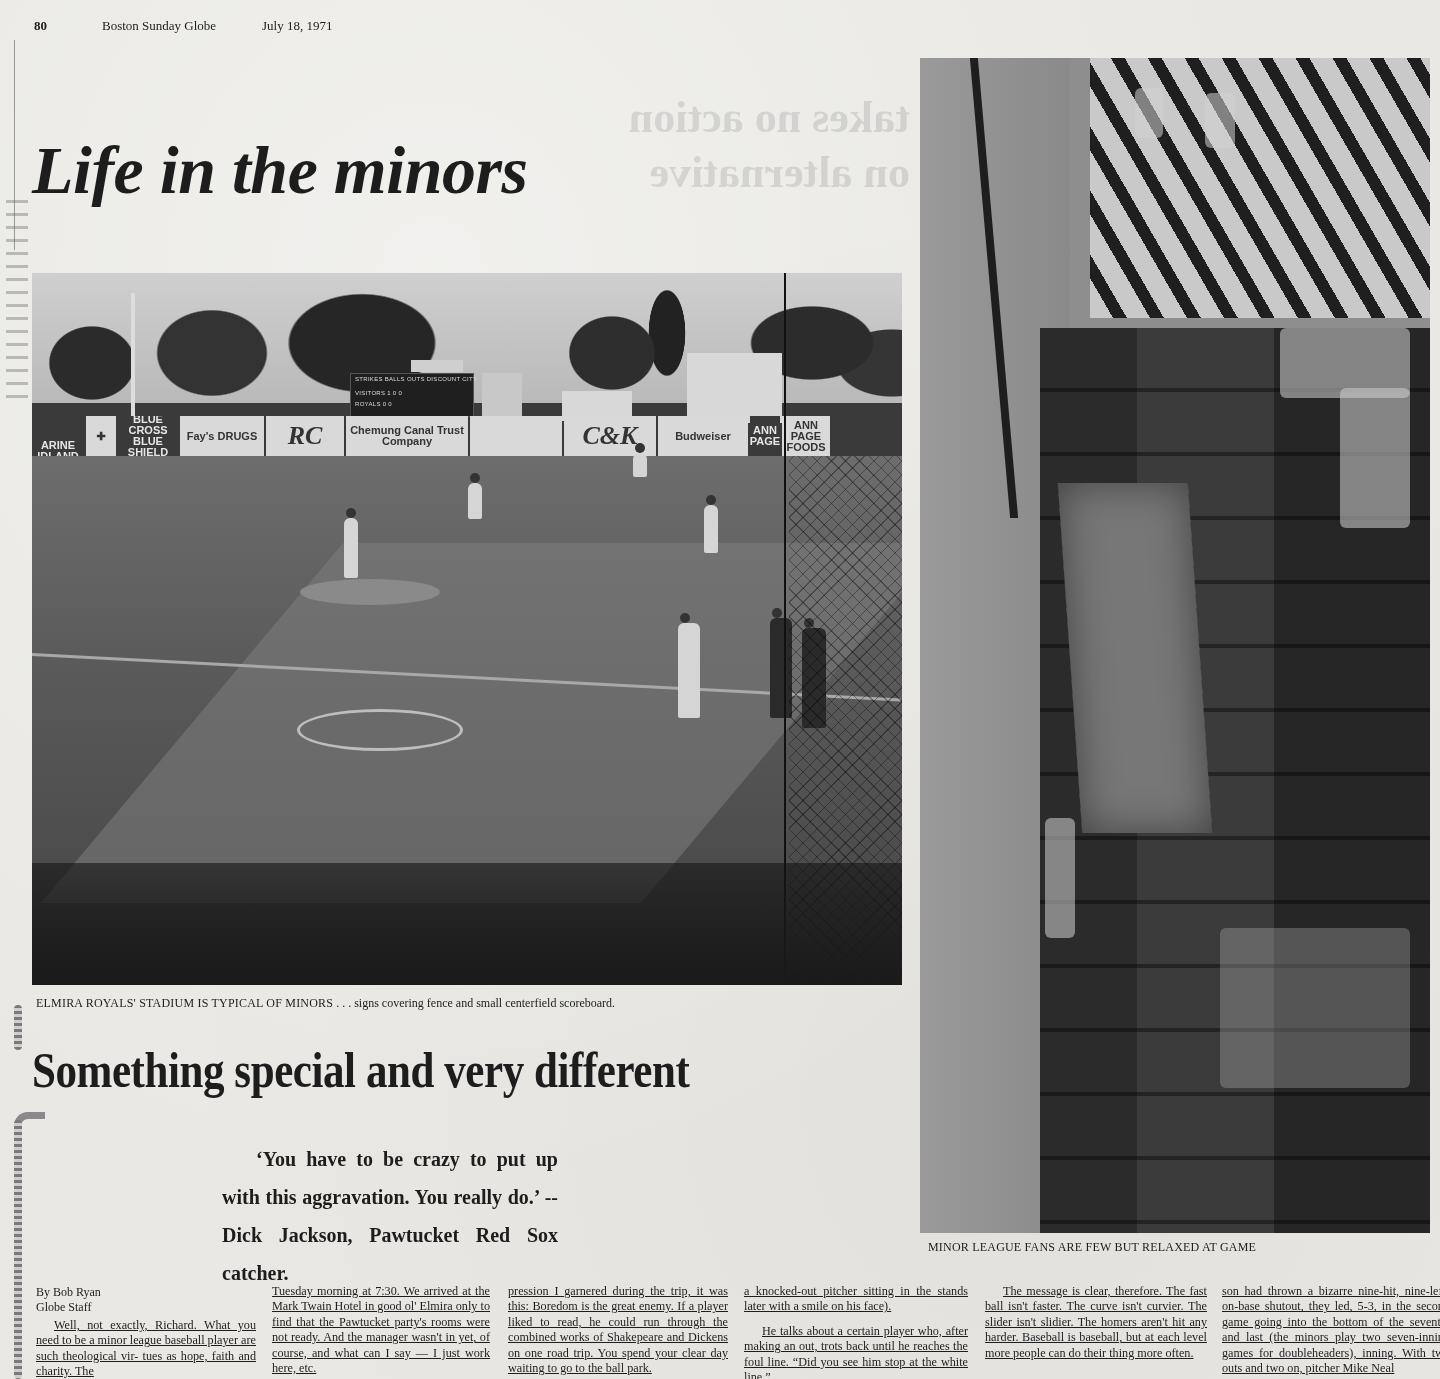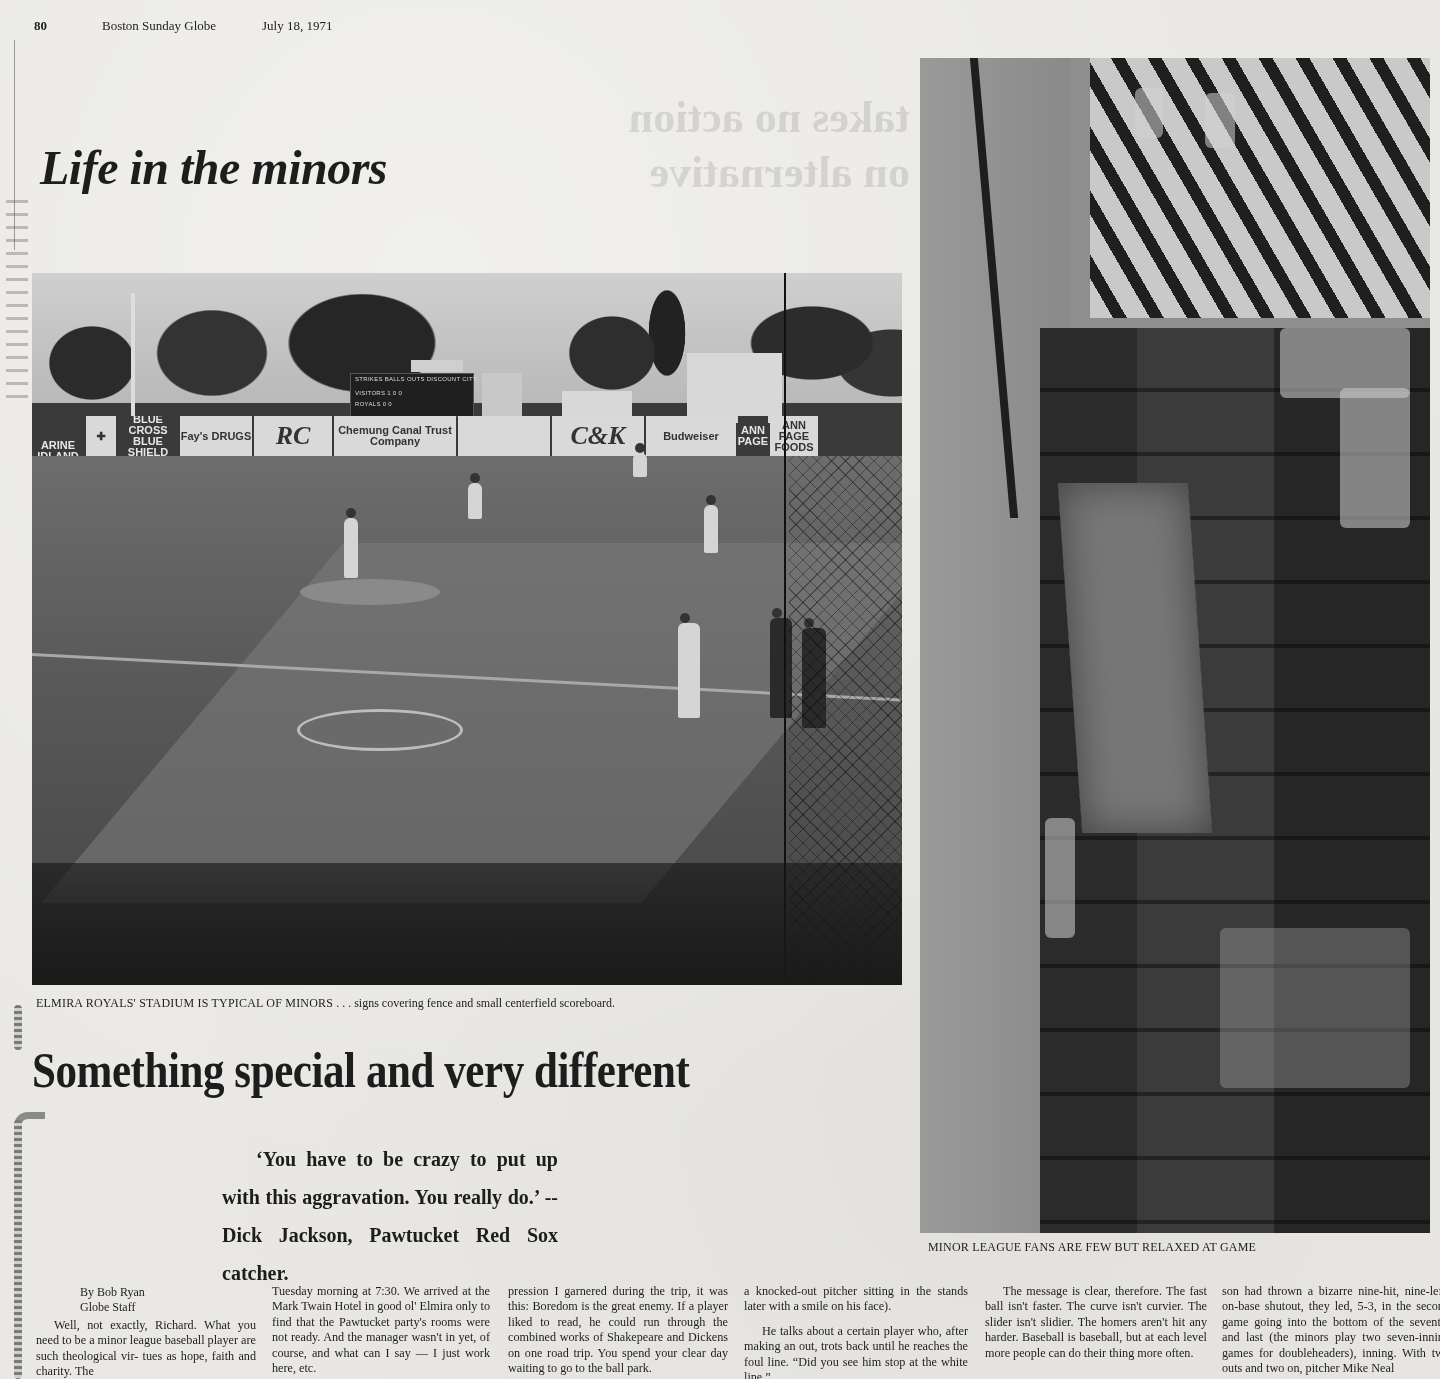--- a/index.html
+++ b/index.html
@@ -28,22 +28,22 @@
     border-top: 7px solid #8a8a8a; border-left: 7px solid #8a8a8a; border-top-left-radius: 14px; }
 
   .folio { position: absolute; top: 18px; left: 34px; font-size: 13px; display: flex; gap: 0; }
   .folio .page-no { font-weight: bold; width: 68px; }
   .folio .pub { width: 160px; }
 
   .bleed-text { position: absolute; left: 610px; top: 90px; width: 300px;
     transform: scaleX(-1); color: rgba(60,60,60,0.14); font-size: 44px; font-weight: bold; line-height: 1.25;
     white-space: nowrap; }
 
-  .main-head { position: absolute; left: 32px; top: 136px; font-size: 48px; font-style: italic; font-weight: bold;
-    letter-spacing: -0.5px; margin: 8px; line-height: 1; }
+  .main-head { position: absolute; left: 32px; top: 136px; font-size: 68px; font-style: italic; font-weight: bold;
+    letter-spacing: -0.5px; margin: 0; line-height: 1; }
 
   
   .photo1 { position: absolute; left: 32px; top: 273px; width: 870px; height: 712px; overflow: hidden;
     background: #3a3a3a; }
   .p1-sky { position: absolute; left: 0; top: 0; width: 100%; height: 130px;
     background: linear-gradient(180deg, #cfcfcf, #b9b9b9); }
   .p1-trees { position: absolute; left: 0; top: 10px; width: 100%; height: 135px;
     background:
       radial-gradient(ellipse 70px 60px at 60px 80px, #2b2b2b 60%, transparent 62%),
       radial-gradient(ellipse 90px 70px at 180px 70px, #333 60%, transparent 62%),
@@ -110,25 +110,25 @@
 
   .caption2 { position: absolute; left: 928px; top: 1240px; font-size: 12px; letter-spacing: 0.2px; white-space: nowrap; }
 
   .subhead { position: absolute; left: 32px; top: 1045px; margin: 0; font-size: 50px; font-weight: bold;
     transform: scaleX(0.86); transform-origin: left; letter-spacing: -0.5px; white-space: nowrap; line-height: 1; }
 
   .pull-quote { position: absolute; left: 222px; top: 1140px; width: 336px; font-size: 20px; 
     font-weight: bold; line-height: 38px; text-align: justify; margin: 0; }
   .pull-quote .first { text-indent: 34px; }
 
-  .byline { position: absolute; left: 36px; top: 1285px; font-size: 12px; line-height: 15px; margin-left: 44px; }
+  .byline { position: absolute; left: 36px; top: 1285px; font-size: 12px; line-height: 15px; }
 
   .col { position: absolute; top: 1284px; width: 228px; font-size: 12.2px; line-height: 15.4px;
     text-align: justify; }
-  .col p { margin: 0; }
+  .col p { margin: 0; text-decoration: underline; }
   .col p.indent { text-indent: 18px; }
   .col p.gap { margin-top: 9px; }
   .col.c1 { left: 36px; top: 1318px; width: 220px; }
   .col.c2 { left: 272px; width: 218px; }
   .col.c3 { left: 508px; width: 220px; }
   .col.c4 { left: 744px; width: 224px; }
   .col.c5 { left: 985px; width: 222px; }
   .col.c6 { left: 1222px; width: 228px; }
 </style>
 </head>
@@ -170,21 +170,21 @@
       <span>VISITORS</span> <span>1 0 0</span>
     </div>
     <div class="sb-row" style="top:27px">
       <span>ROYALS</span> <span>0 0</span>
     </div>
   </div>
   <div class="p1-fence" id="fence">
       <div class="fence-sign dark" style="width: 52px; margin-top: 15px;">ARINE IDLAND</div>
       <div class="fence-sign light" style="width: 30px;">✚</div>
       <div class="fence-sign dark" style="width: 60px;">BLUE CROSS BLUE SHIELD</div>
-      <div class="fence-sign light" style="width: 72px;">Fay's DRUGS</div>
+      <div class="fence-sign light" style="width: 84px;">Fay's DRUGS</div>
       <div class="fence-sign light big" style="width: 78px;">RC</div>
       <div class="fence-sign light" style="width: 122px;">Chemung Canal Trust Company</div>
       <div class="fence-sign light" style="width: 92px;"></div>
       <div class="fence-sign light big" style="width: 92px;">C&amp;K</div>
       <div class="fence-sign light" style="width: 90px;">Budweiser</div>
       <div class="fence-sign dark" style="width: 30px;">ANN PAGE</div>
       <div class="fence-sign light" style="width: 48px;">ANN PAGE FOODS</div>
     </div>
   <div class="p1-field"></div>
   <div class="p1-infield"></div>

